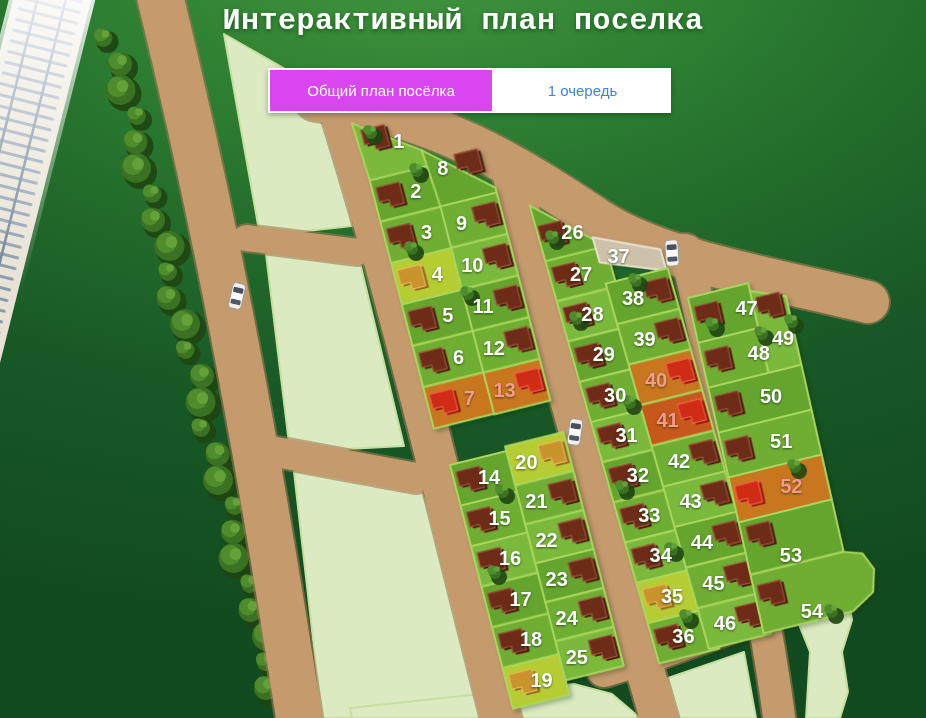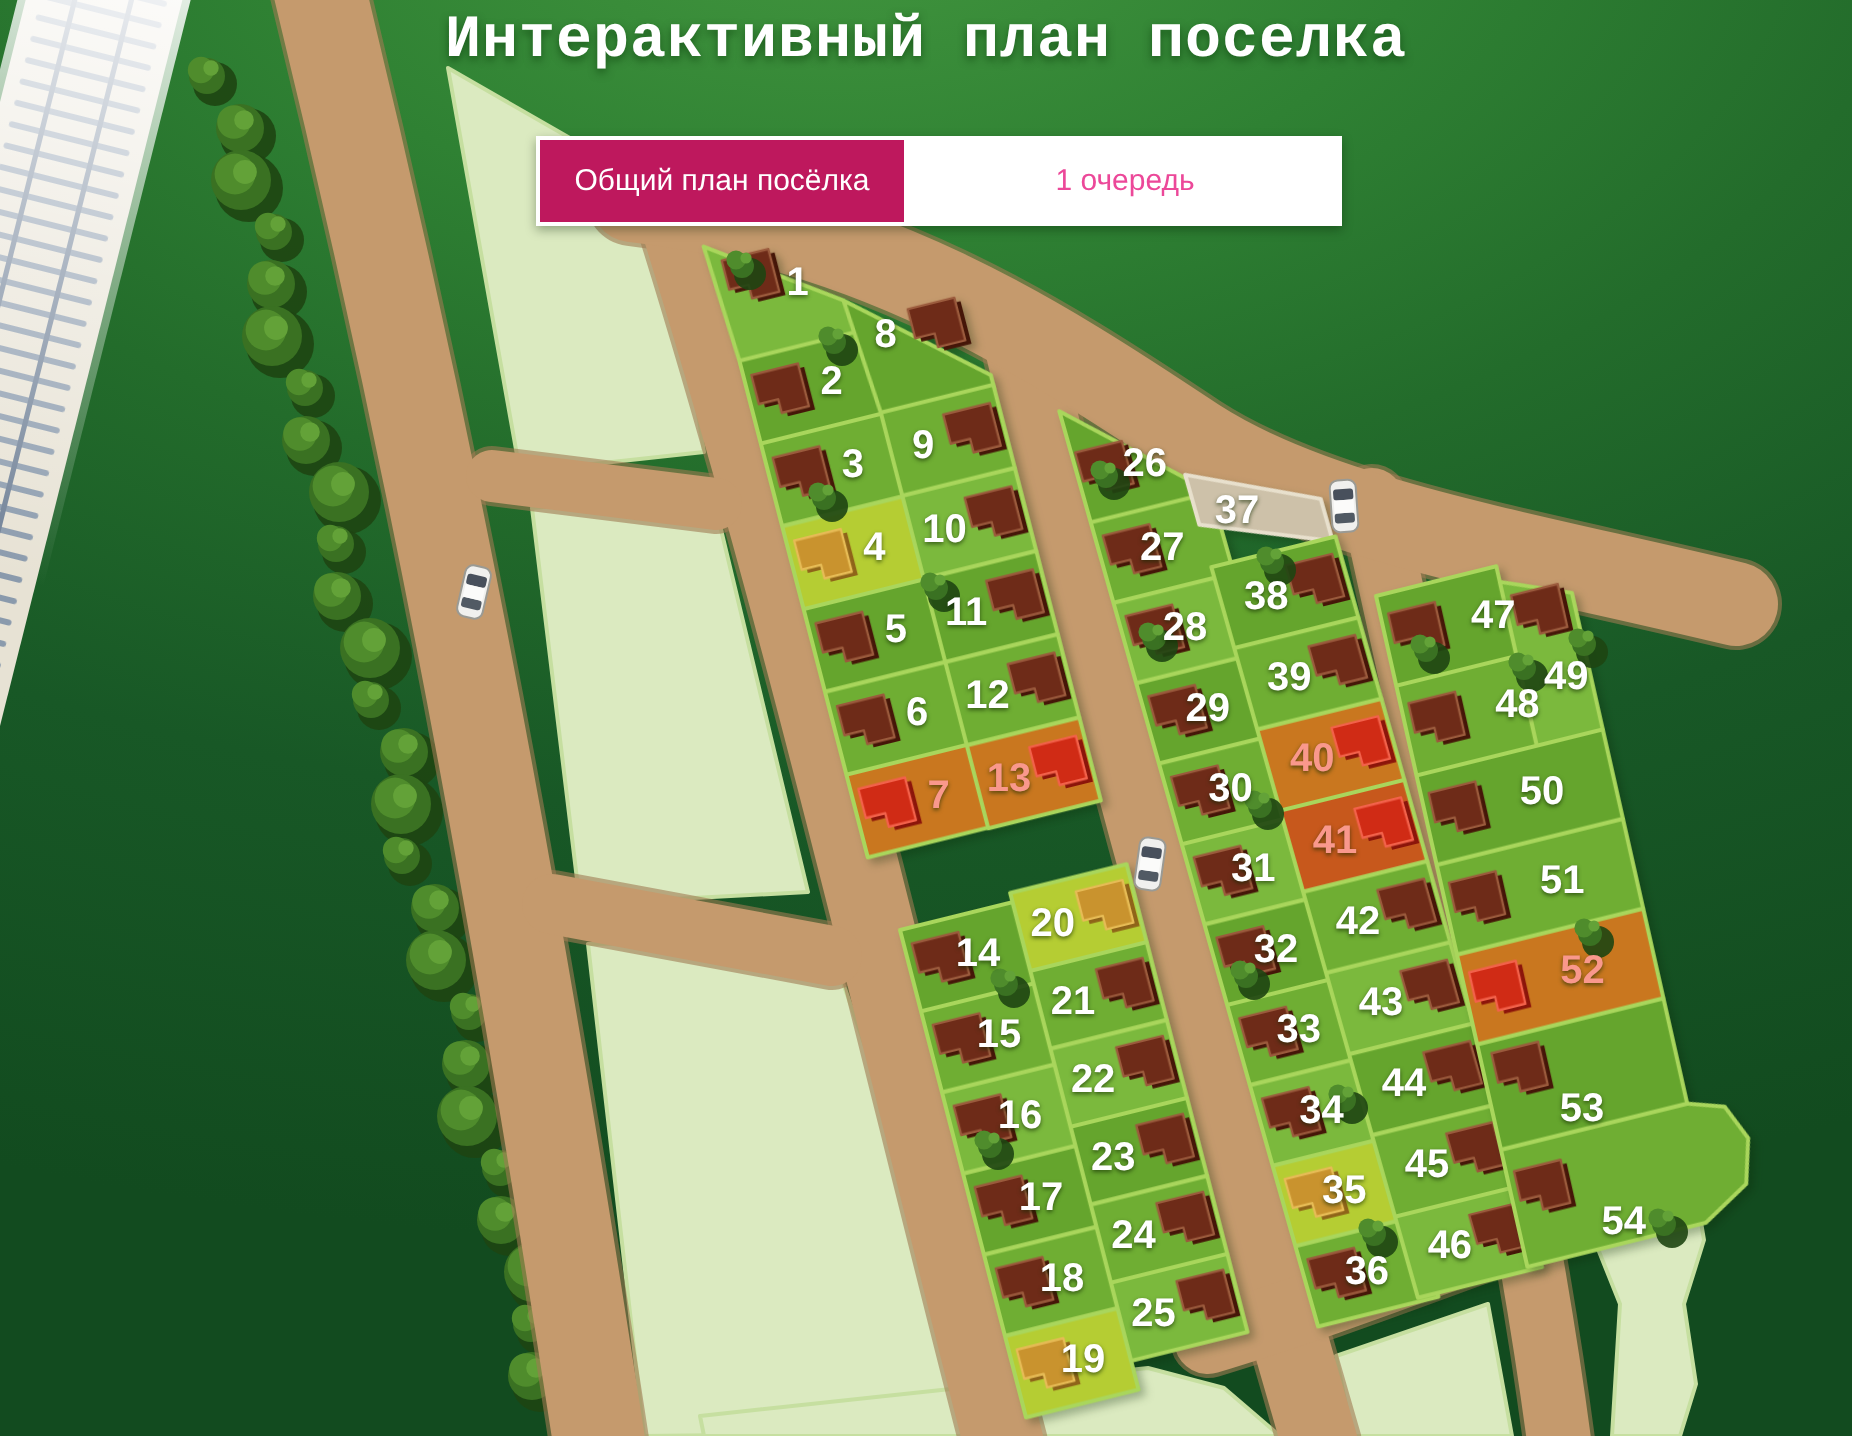--- a/index.html
+++ b/index.html
@@ -12,22 +12,22 @@
   .title{
     position:absolute;top:4px;left:0;right:0;text-align:center;
     font-size:30px;font-weight:700;color:#fff;letter-spacing:.5px;
     text-shadow:0 2px 4px rgba(0,45,0,.5);z-index:5;font-family:Liberation Mono, monospace;
   }
   .tabbar{
     position:absolute;left:268px;top:68px;width:403px;height:45px;
     background:#fff;display:flex;z-index:6;box-shadow:0 2px 5px rgba(0,30,0,.35);
   }
   .tab{display:flex;align-items:center;justify-content:center;font-size:15px;cursor:pointer;}
-  .tab-active{margin:2px;width:182px;background:#be185d;color:#fff;}
-  .tab-inactive{flex:1;color:#ec4899;}
+  .tab-active{margin:2px;width:222px;background:#d946ef;color:#fff;}
+  .tab-inactive{flex:1;color:#3b82f6;}
   .pn{
     font-family:"Liberation Sans",sans-serif;font-size:20px;font-weight:700;
     fill:#fff;text-anchor:middle;
     filter:drop-shadow(0 1.5px 1px rgba(15,40,0,.65));
     pointer-events:none;
   }
   .pn.sold{fill:#f9988c;}
 </style>
 </head>
 <body>

